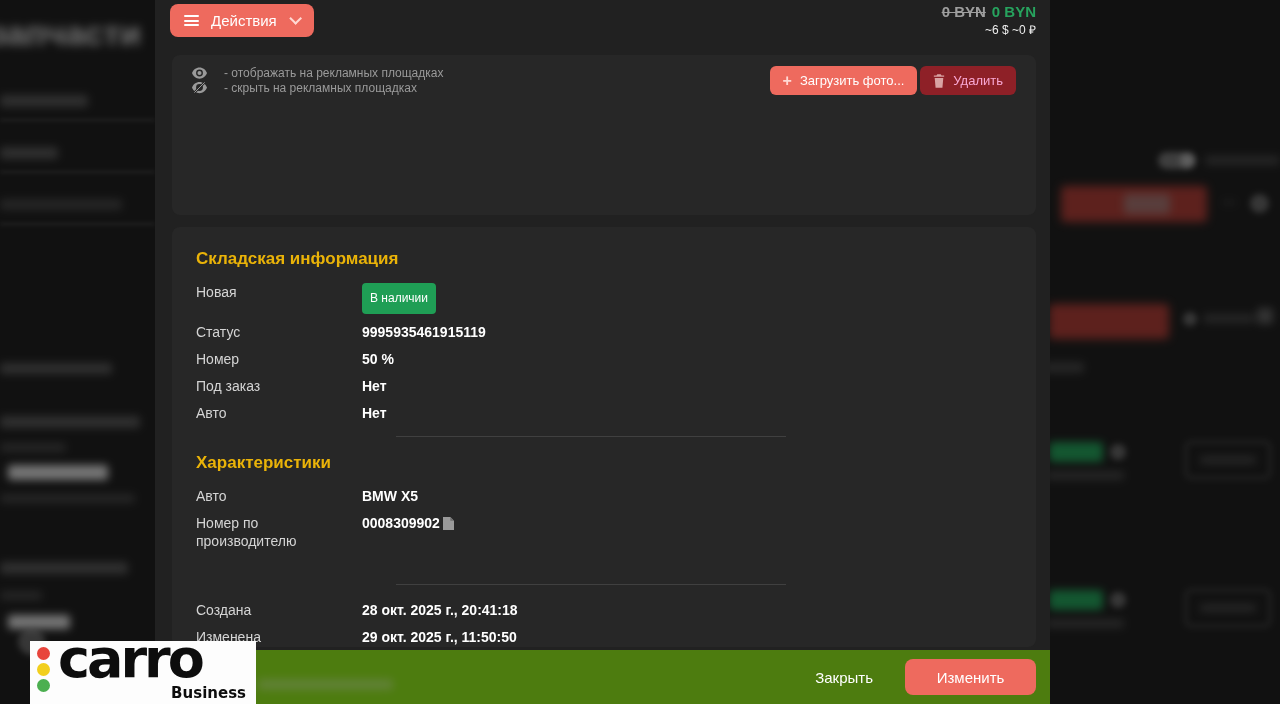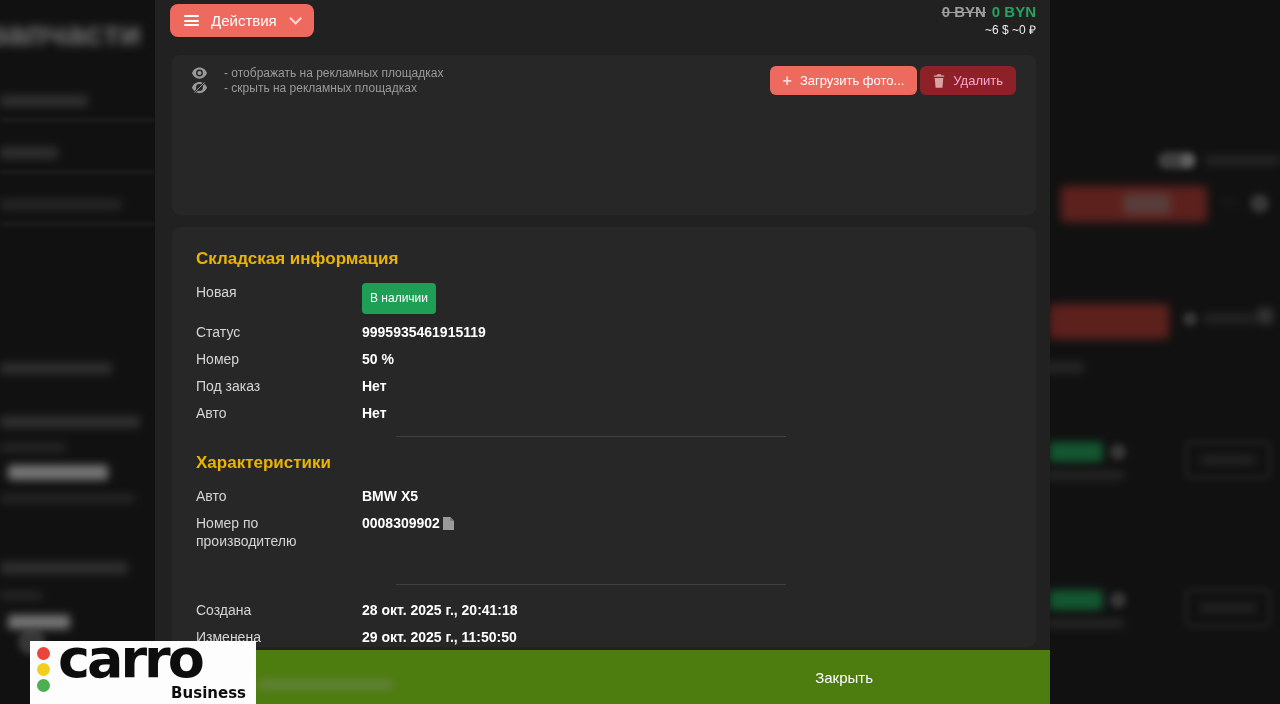--- a/index.html
+++ b/index.html
@@ -254,20 +254,21 @@
       </div>
       <div class="row">
         <span class="lbl">Изменена</span>
         <span class="val">29 окт. 2025 г., 11:50:50</span>
       </div>
     </div>
 
     <div class="modal-footer">
       <div class="blur-bartext bar dim"></div>
       <button class="btn-close">Закрыть</button>
+      <button class="btn-edit">Изменить</button>
     </div>
   </div>
 
   <div class="logo-box">
     <div class="logo-dots">
       <i class="d-red"></i>
         <i class="d-yellow"></i>
         <i class="d-green"></i>
     </div>
     <div class="logo-word">carro</div>

